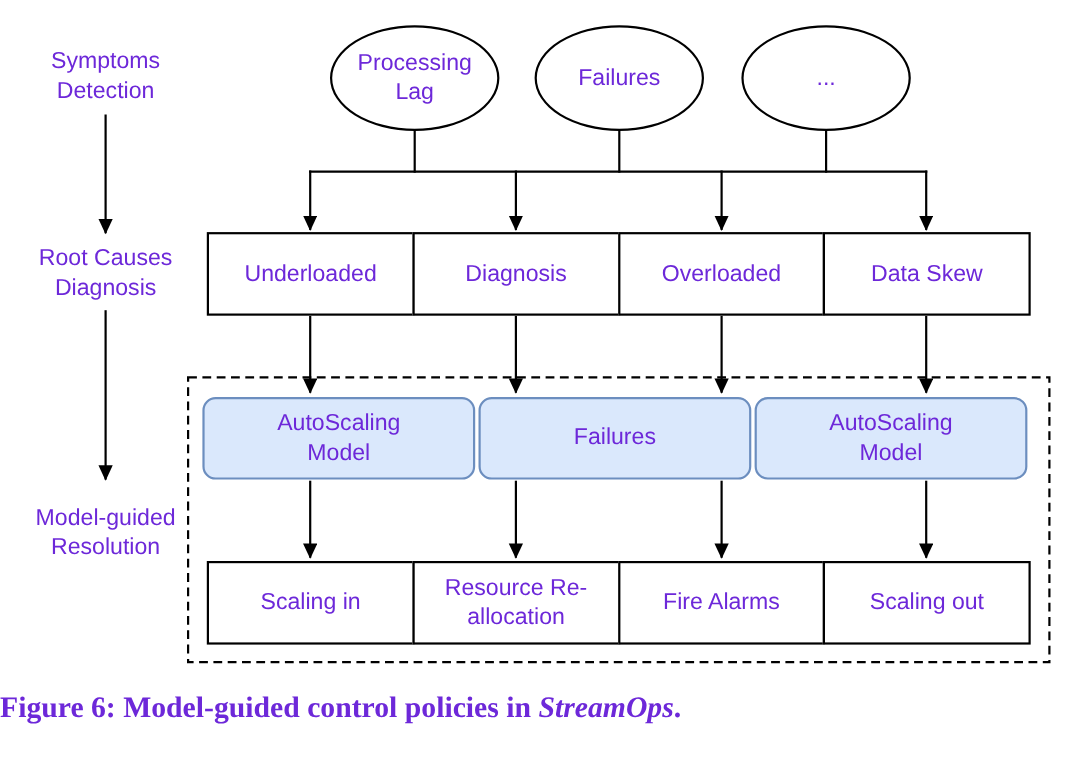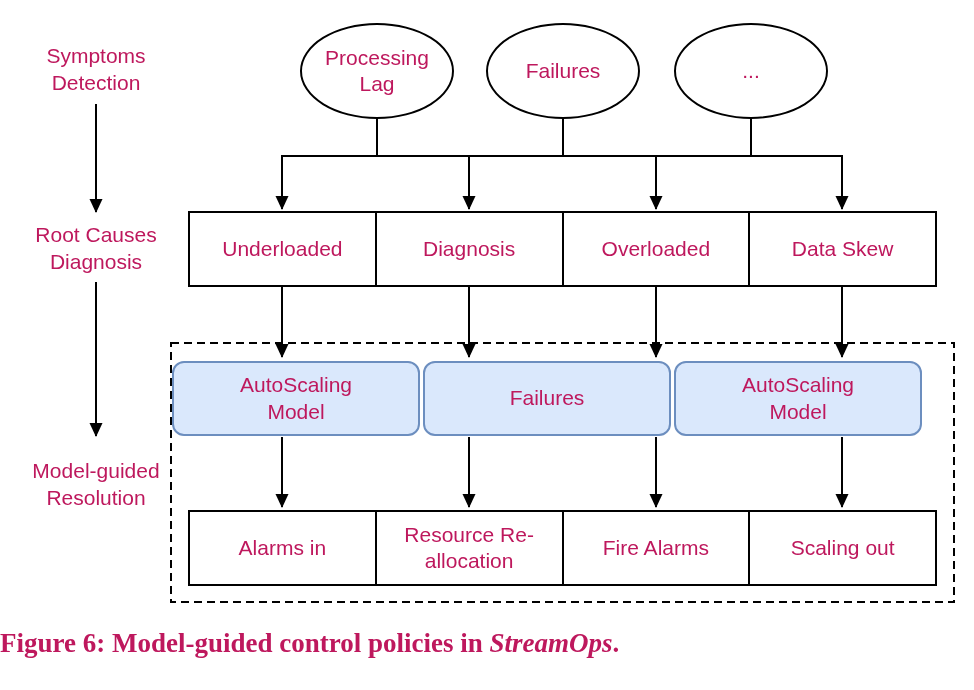--- a/index.html
+++ b/index.html
@@ -9,21 +9,21 @@
     --bg: #ffffff;
   }
   * { margin: 0; padding: 0; box-sizing: border-box; }
   html, body { background: var(--bg); }
   .canvas {
     position: relative;
     width: 974px;
     height: 690px;
     background: var(--bg);
     font-family: "Liberation Sans", sans-serif;
-    color: #be185d;
+    color: #6d28d9;
     overflow: hidden;
     border-radius: 28px;
   }
   svg.connectors {
     position: absolute;
     inset: 0;
     width: 974px;
     height: 690px;
   }
   svg.connectors line { stroke: var(--line); stroke-width: 2; }
@@ -64,21 +64,21 @@
     align-items: center;
     justify-content: center;
     text-align: center;
     font-size: 21px;
     line-height: 1.25;
   }
   .row .cell + .cell { margin-left: -2px; }
   .row .cell .txt { max-width: 160px; }
   .model-row {
     position: absolute;
-    left: 172px;
+    left: 184px;
     top: 361px;
     width: 750px;
     height: 75px;
     display: flex;
     gap: 3px;
   }
   .model-row .model {
     flex: 1;
     border: 2px solid var(--model-border);
     background: var(--model-fill);
@@ -192,21 +192,21 @@
     <div class="model">
       <span class="txt">Failures</span>
     </div>
     <div class="model">
       <span class="txt">AutoScaling Model</span>
     </div>
   </div>
 
   <div class="row" style="top:510px;">
     <div class="cell">
-      <span class="txt">Alarms in</span>
+      <span class="txt">Scaling in</span>
     </div>
     <div class="cell">
       <span class="txt">Resource Re-allocation</span>
     </div>
     <div class="cell">
       <span class="txt">Fire Alarms</span>
     </div>
     <div class="cell">
       <span class="txt">Scaling out</span>
     </div>

